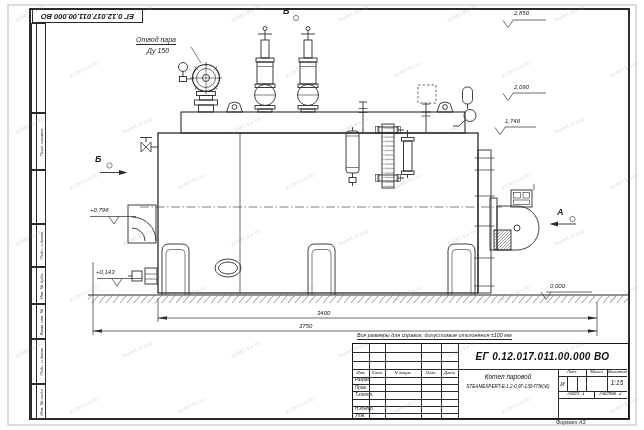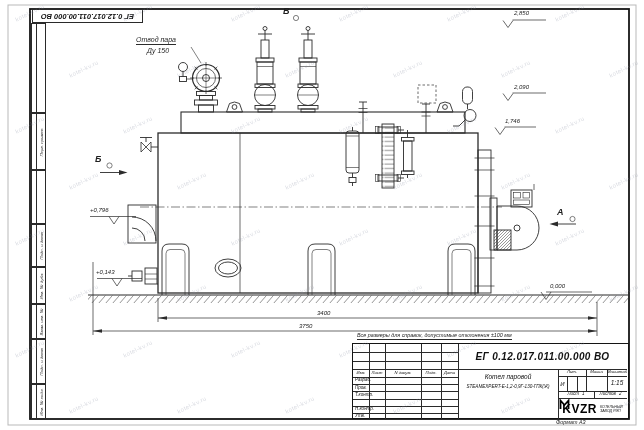--- a/index.html
+++ b/index.html
@@ -397,30 +397,20 @@
 
     <div class="tc" style="left:205px;top:47px;width:36px;height:7px;font-size:4.5px;gap:3px;">
       <span>Лист</span>
       <span>1</span>
     </div>
     <div class="tc" style="left:241px;top:47px;width:33px;height:7px;font-size:4.5px;gap:3px;">
       <span>Листов</span>
       <span>2</span>
     </div>
 
-    <div class="logo-row" style="left:205px;top:54px;width:69px;height:22px;">
-      <svg width="13" height="13" viewBox="0 0 13 13">
-        <path d="M2.5,11 L2.5,2.5 L6.5,7 L10.5,2.5 L10.5,11" fill="none" stroke="#000" stroke-width="1.8"></path>
-      </svg>
-      <span class="logo-kvzr">KVZR</span>
-      <span class="logo-sub">
-        <span>КОТЕЛЬНЫЙ</span>
-        <span>ЗАВОД РЭП</span>
-      </span>
-    </div>
   </div>
 
   <div class="wmlayer">
       <span class="wm" style="left: 14px; top: 10px;">kotel-kv.ru</span>
       <span class="wm" style="left: 122px; top: 10px;">kotel-kv.ru</span>
       <span class="wm" style="left: 230px; top: 10px;">kotel-kv.ru</span>
       <span class="wm" style="left: 338px; top: 10px;">kotel-kv.ru</span>
       <span class="wm" style="left: 446px; top: 10px;">kotel-kv.ru</span>
       <span class="wm" style="left: 554px; top: 10px;">kotel-kv.ru</span>
       <span class="wm" style="left: 68px; top: 66px;">kotel-kv.ru</span>

